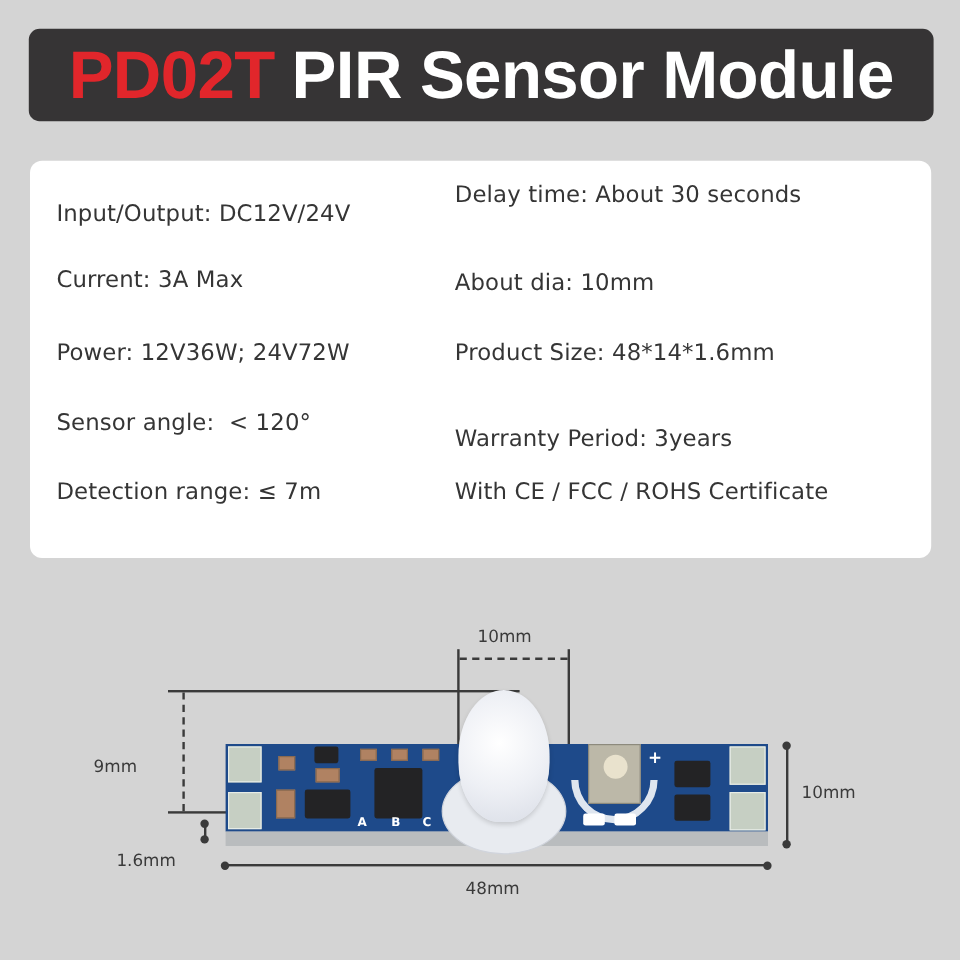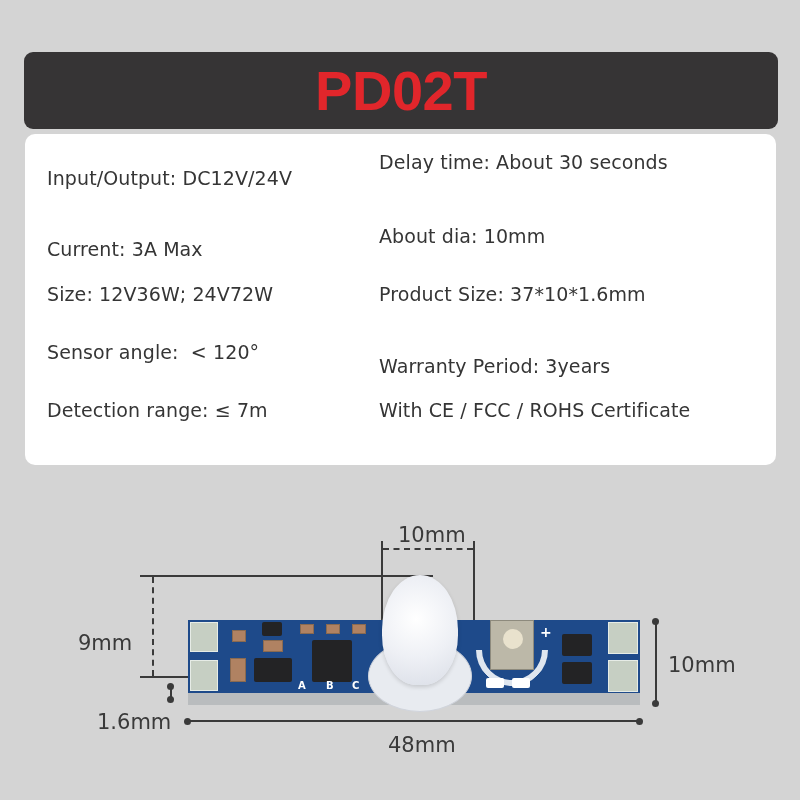--- a/index.html
+++ b/index.html
@@ -3,41 +3,41 @@
 <meta charset="utf-8">
 <style>
   * { box-sizing: border-box; margin: 0; padding: 0; }
   html, body { width: 800px; height: 800px; background: #d4d4d4; overflow: hidden; }
   body { position: relative; font-family: "DejaVu Sans", sans-serif; color: #333; }
 
   .title-bar {
     position: absolute; left: 24px; top: 24px; width: 754px; height: 77px;
     background: #363435; border-radius: 9px;
     display: flex; align-items: center; justify-content: center;
-    white-space: nowrap; overflow: hidden; margin-top: 28px;
+    white-space: nowrap; overflow: hidden;
   }
   .title-bar .model { color: #e1262b; font-family: "Liberation Sans", sans-serif; font-weight: bold; font-size: 56px; letter-spacing: -0.5px; }
   .title-bar .rest { color: #ffffff; font-family: "Liberation Sans", sans-serif; font-weight: bold; font-size: 56px; margin-left: 14px; letter-spacing: -0.5px; }
 
   .spec-card {
     position: absolute; left: 25px; top: 134px; width: 751px; height: 331px;
     background: #ffffff; border-radius: 10px;
   }
   .spec-col { position: absolute; top: 0; }
   .spec-col.left { left: 22px; }
   .spec-col.right { left: 354px; }
   .spec-item {
     position: absolute; left: 0; white-space: nowrap;
     font-family: "DejaVu Sans", sans-serif; font-size: 19px; color: #353535;
     letter-spacing: 0.1px;
   }
 
   .diagram { position: absolute; left: 0; top: 500px; width: 800px; height: 300px; }
   .dim-label {
-    position: absolute; font-family: "DejaVu Sans", sans-serif; font-size: 21px; color: #3a3a3a; white-space: nowrap;
+    position: absolute; font-family: "DejaVu Sans", sans-serif; font-size: 14px; color: #3a3a3a; white-space: nowrap;
   }
   .line { position: absolute; background: #3a3a3a; }
   .dash-v { position: absolute; width: 0; border-left: 2px dashed #3a3a3a; }
   .dash-h { position: absolute; height: 0; border-top: 2px dashed #3a3a3a; }
   .dot { position: absolute; width: 7px; height: 7px; border-radius: 50%; background: #3a3a3a; }
 
   .pcb { position: absolute; left: 188px; top: 120px; width: 452px; height: 86px; }
   .pcb-top { position: absolute; left: 0; top: 0; width: 452px; height: 73px; background: #1e4a8a; }
   .pcb-edge { position: absolute; left: 0; top: 73px; width: 452px; height: 12px; background: #b9bcbe; }
   .pad { position: absolute; background: #c6cfc3; border: 1px solid #e6ece6; }
@@ -55,34 +55,35 @@
     background: #e8ebf0; border: 1px solid #d0d4dc;
   }
   .silk { position: absolute; color: #ffffff; font-family: "DejaVu Sans", sans-serif; font-weight: bold; font-size: 10px; }
   .arc { position: absolute; border: 6px solid #dfe6ef; border-top-color: transparent; border-right-color: transparent; border-radius: 50%; transform: rotate(-45deg); }
 </style>
 </head>
 <body>
 
 <div class="title-bar">
   <span class="model">PD02T</span>
+  <span class="rest">PIR Sensor Module</span>
 </div>
 
 <div class="spec-card">
   <div class="spec-col left">
     <div class="spec-item" style="top:33px">Input/Output: DC12V/24V</div>
-    <div class="spec-item" style="top:104px">Current: 3A Max</div>
-    <div class="spec-item" style="top:149px">Size: 12V36W; 24V72W</div>
+    <div class="spec-item" style="top:88px">Current: 3A Max</div>
+    <div class="spec-item" style="top:149px">Power: 12V36W; 24V72W</div>
     <div class="spec-item" style="top:207px">Sensor angle: &nbsp;&lt; 120°</div>
     <div class="spec-item" style="top:265px">Detection range: ≤ 7m</div>
   </div>
   <div class="spec-col right">
     <div class="spec-item" style="top:17px">Delay time: About 30 seconds</div>
     <div class="spec-item" style="top:91px">About dia: 10mm</div>
-    <div class="spec-item" style="top:149px">Product Size: 37*10*1.6mm</div>
+    <div class="spec-item" style="top:149px">Product Size: 48*14*1.6mm</div>
     <div class="spec-item" style="top:221px">Warranty Period: 3years</div>
     <div class="spec-item" style="top:265px">With CE / FCC / ROHS Certificate</div>
   </div>
 </div>
 
 <div class="diagram">
 
   <div class="dim-label" style="left:398px; top:23px">10mm</div>
   <div class="line" style="left:381px; top:41px; width:2px; height:95px"></div>
   <div class="line" style="left:473px; top:41px; width:2px; height:95px"></div>

